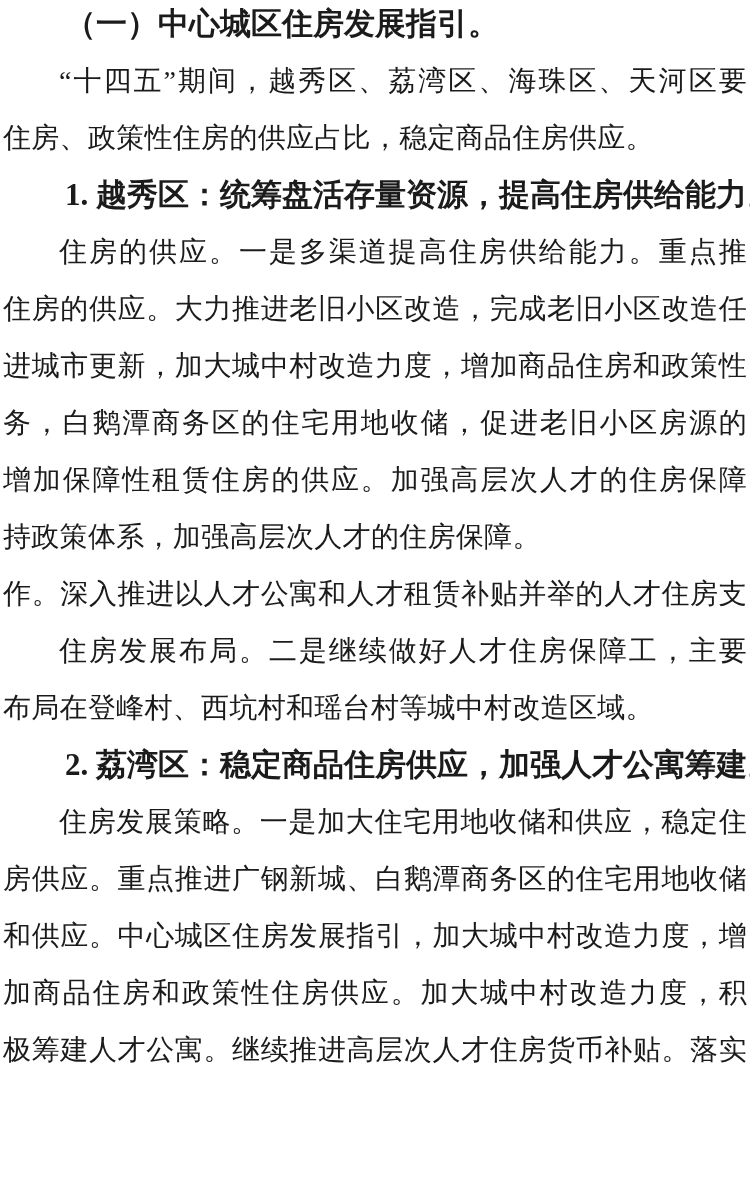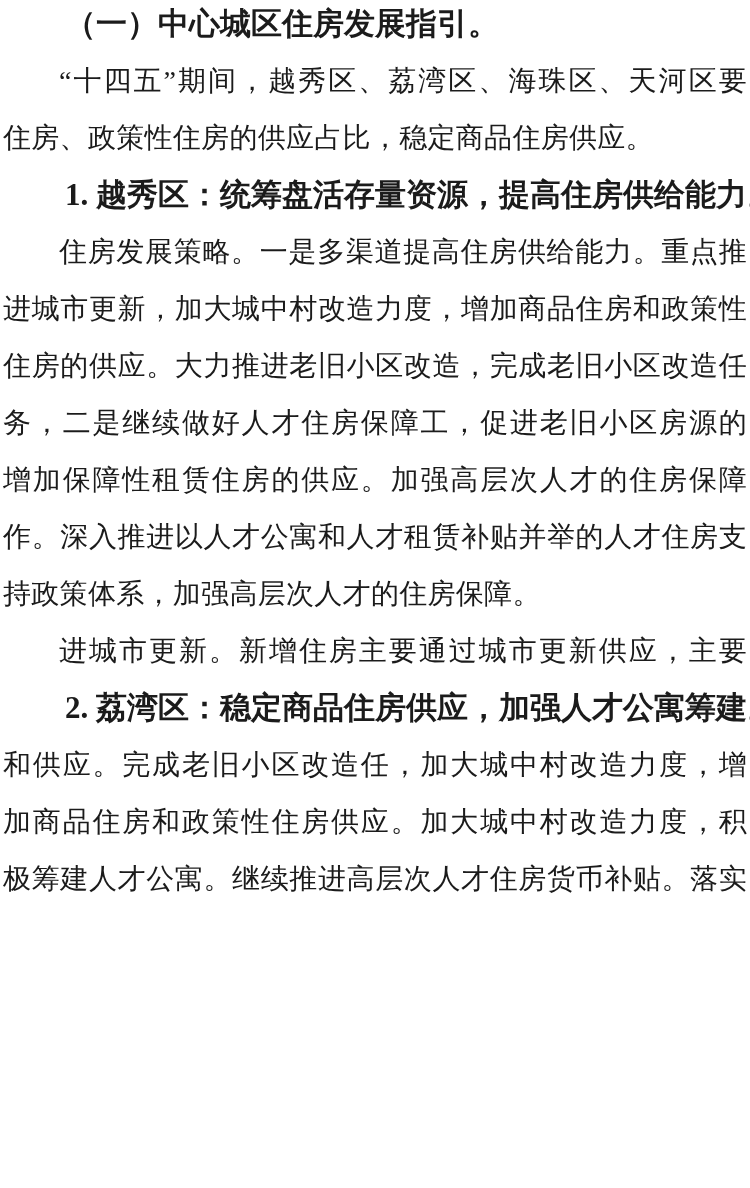--- a/index.html
+++ b/index.html
@@ -57,36 +57,39 @@
   <p class="para">
     <span class="line indent fill">“十四五”期间，越秀区、荔湾区、海珠区、天河区要</span>
     <span class="line">住房、政策性住房的供应占比，稳定商品住房供应。</span>
   </p>
 
   <p class="para">
     <span class="line heading indent">1. 越秀区：统筹盘活存量资源，提高住房供给能力。</span>
   </p>
 
   <p class="para">
-    <span class="line indent fill">住房发展策略。一是多渠道提高住房供给能力。重点推</span>
+    <span class="line indent fill">住房的供应。一是多渠道提高住房供给能力。重点推</span>
+    <span class="line fill">住房的供应。大力推进老旧小区改造，完成老旧小区改造任</span>
     <span class="line fill">进城市更新，加大城中村改造力度，增加商品住房和政策性</span>
-    <span class="line fill">住房的供应。大力推进老旧小区改造，完成老旧小区改造任</span>
-    <span class="line fill">务，二是继续做好人才住房保障工，促进老旧小区房源的</span>
+    <span class="line fill">务，白鹅潭商务区的住宅用地收储，促进老旧小区房源的</span>
     <span class="line fill">增加保障性租赁住房的供应。加强高层次人才的住房保障</span>
+    <span class="line">持政策体系，加强高层次人才的住房保障。</span>
     <span class="line fill">作。深入推进以人才公寓和人才租赁补贴并举的人才住房支</span>
-    <span class="line">持政策体系，加强高层次人才的住房保障。</span>
   </p>
 
   <p class="para">
-    <span class="line indent fill">进城市更新。新增住房主要通过城市更新供应，主要</span>
+    <span class="line indent fill">住房发展布局。二是继续做好人才住房保障工，主要</span>
+    <span class="line">布局在登峰村、西坑村和瑶台村等城中村改造区域。</span>
   </p>
 
   <p class="para">
     <span class="line heading indent">2. 荔湾区：稳定商品住房供应，加强人才公寓筹建。</span>
   </p>
 
   <p class="para">
-    <span class="line fill">和供应。完成老旧小区改造任，加大城中村改造力度，增</span>
+    <span class="line indent fill">住房发展策略。一是加大住宅用地收储和供应，稳定住</span>
+    <span class="line fill">房供应。重点推进广钢新城、白鹅潭商务区的住宅用地收储</span>
+    <span class="line fill">和供应。中心城区住房发展指引，加大城中村改造力度，增</span>
     <span class="line fill">加商品住房和政策性住房供应。加大城中村改造力度，积</span>
     <span class="line fill">极筹建人才公寓。继续推进高层次人才住房货币补贴。落实</span>
   </p>
 
 </div>
 
 </body></html>

